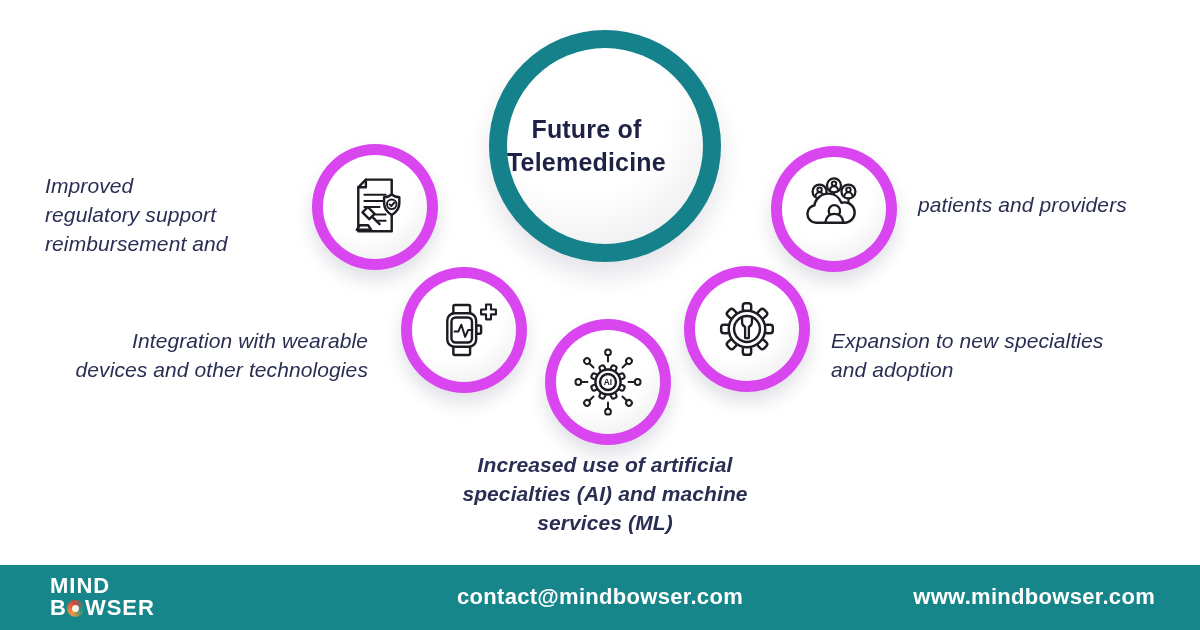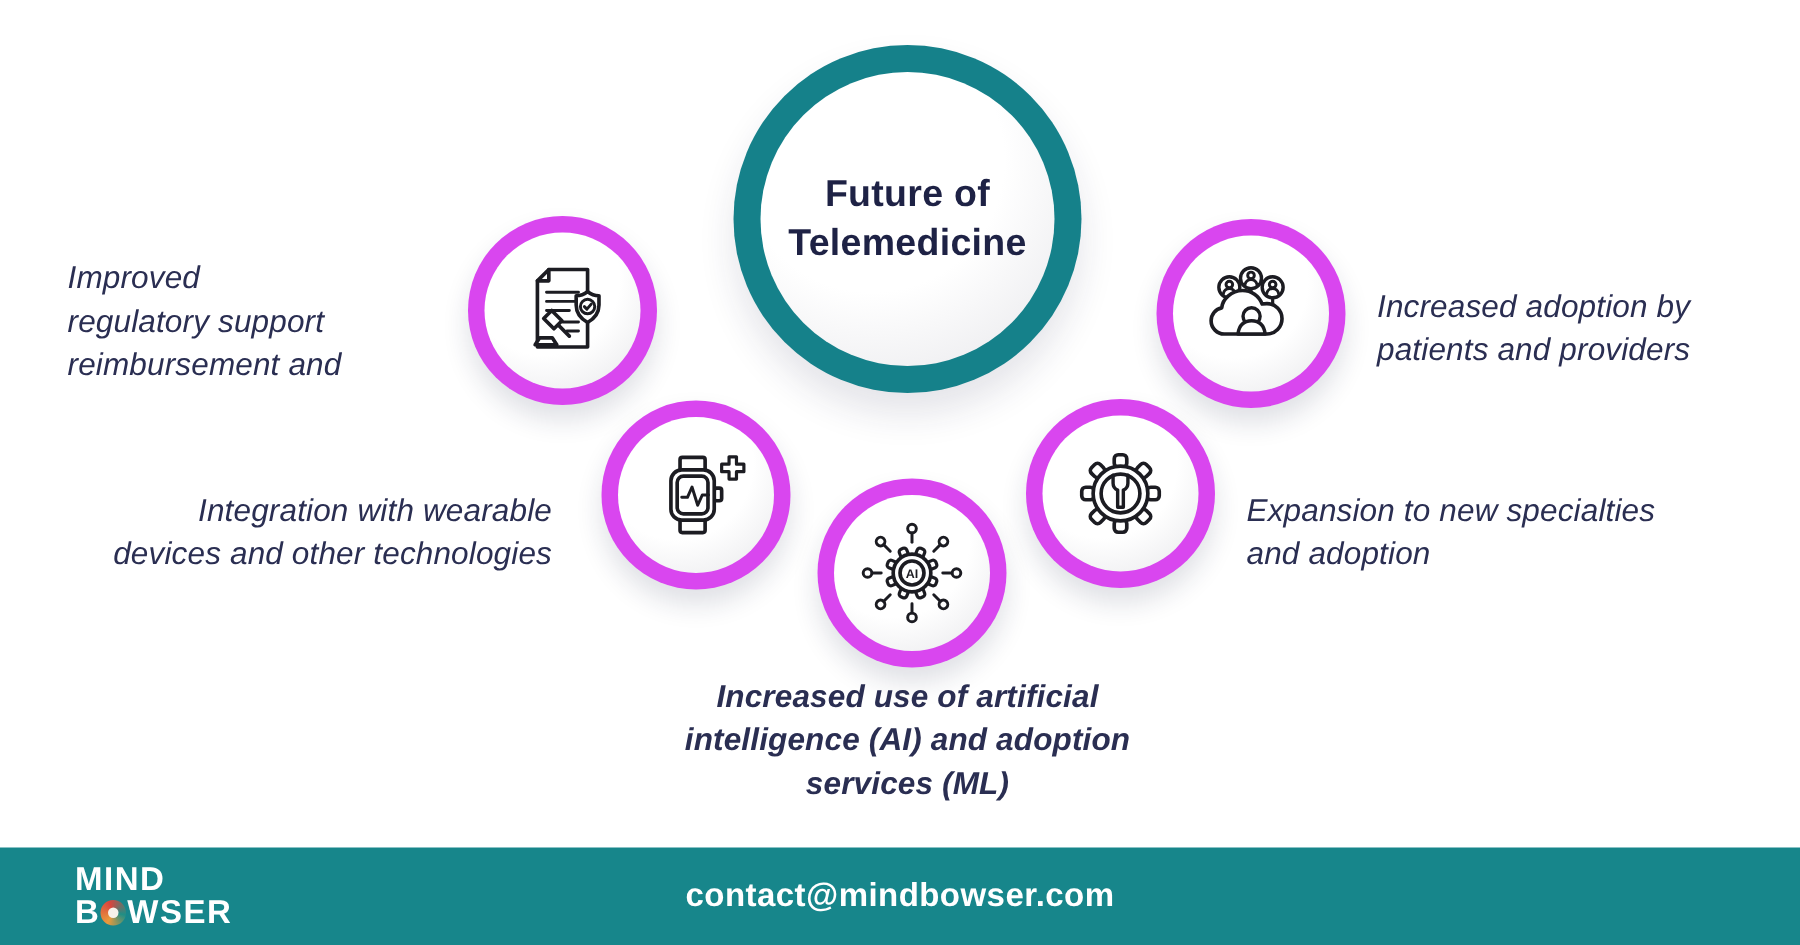--- a/index.html
+++ b/index.html
@@ -13,21 +13,21 @@
   
   .center-circle{
     position:absolute;left:489px;top:30px;width:232px;height:232px;border-radius:50%;
     background:#15818A;
     display:flex;align-items:center;justify-content:center;
     box-shadow:0 14px 24px rgba(30,35,70,0.12);
   }
   .center-inner{
     width:196px;height:196px;border-radius:50%;
     background:radial-gradient(circle at 38% 30%, #ffffff 48%, #f1f1f3 78%, #e1e1e6 100%);
-    display:flex;align-items:center;justify-content:center;text-align:center;
+    display:flex;align-items:center;justify-content:flex-start;text-align:center;
   }
   .center-title{font-size:25px;font-weight:bold;color:#1E2245;line-height:1.32;letter-spacing:0.2px;}
 
   
   .node{
     position:absolute;width:126px;height:126px;border-radius:50%;
     background:#d946ef;
     display:flex;align-items:center;justify-content:center;
     box-shadow:0 10px 18px rgba(30,35,70,0.14);
   }
@@ -231,35 +231,35 @@
     <div>reimbursement and</div>
   </div>
 
   <div class="label label-wearables">
     <div>Integration with wearable</div>
     <div>devices and other technologies</div>
   </div>
 
   <div class="label label-ai">
     <div>Increased use of artificial</div>
-    <div>intelligence (AI) and adoption</div>
+    <div>specialties (AI) and machine</div>
     <div>services (ML)</div>
   </div>
 
   <div class="label label-specialties">
     <div>Expansion to new specialties</div>
     <div>and adoption</div>
   </div>
 
   <div class="label label-adoption">
-    <div>Increased adoption by</div>
     <div>patients and providers</div>
   </div>
 
   <div class="footer">
     <div class="logo">
       <div>MIND</div>
       <div><span>B</span><span class="swirl"></span><span>WSER</span></div>
     </div>
     <div class="footer-email">contact@mindbowser.com</div>
+    <div class="footer-site">www.mindbowser.com</div>
   </div>
 
 </div>
 
 </body></html>

